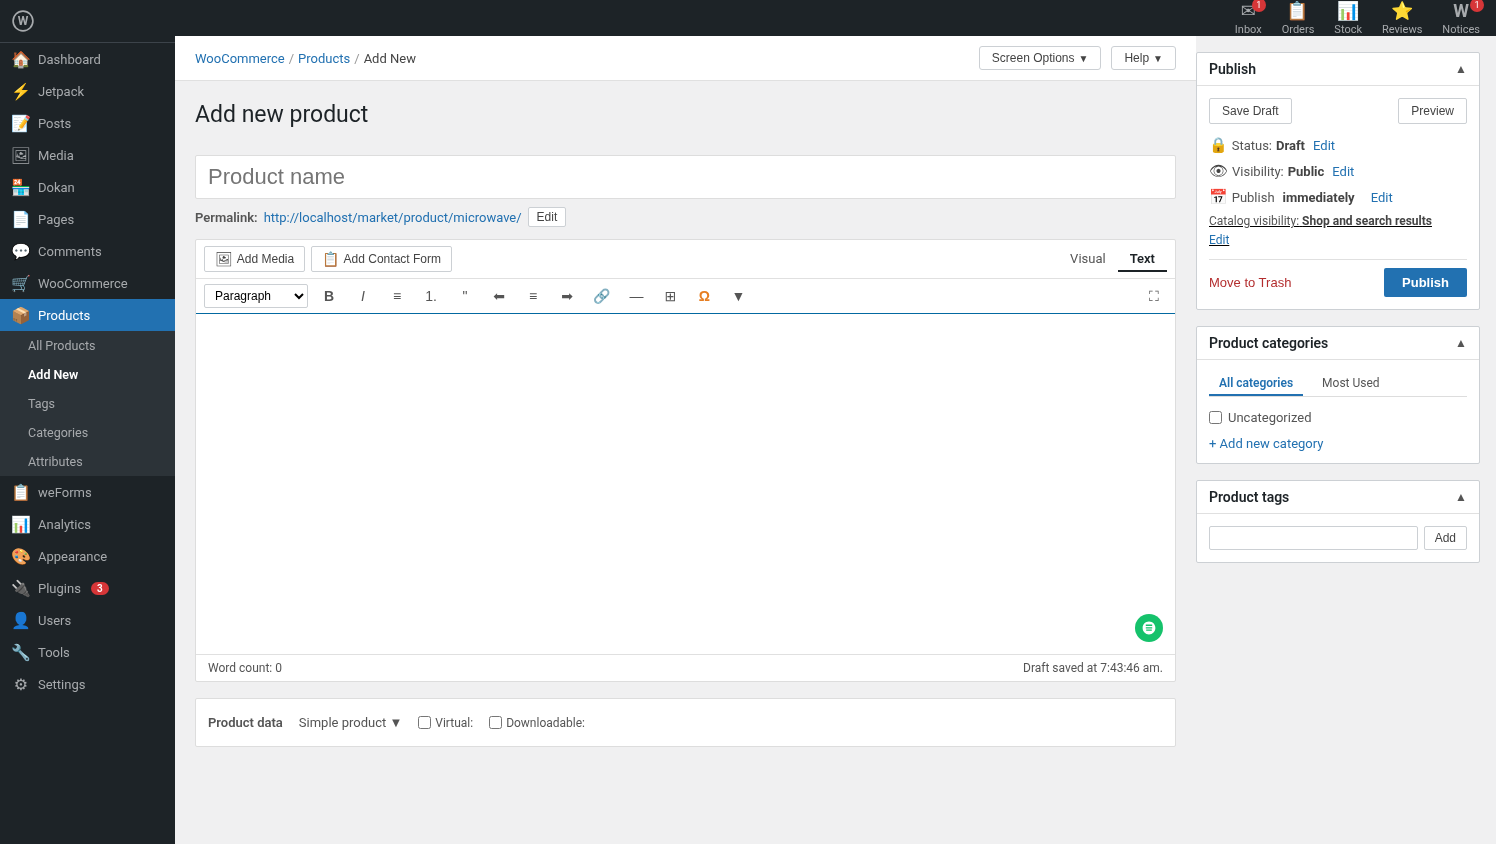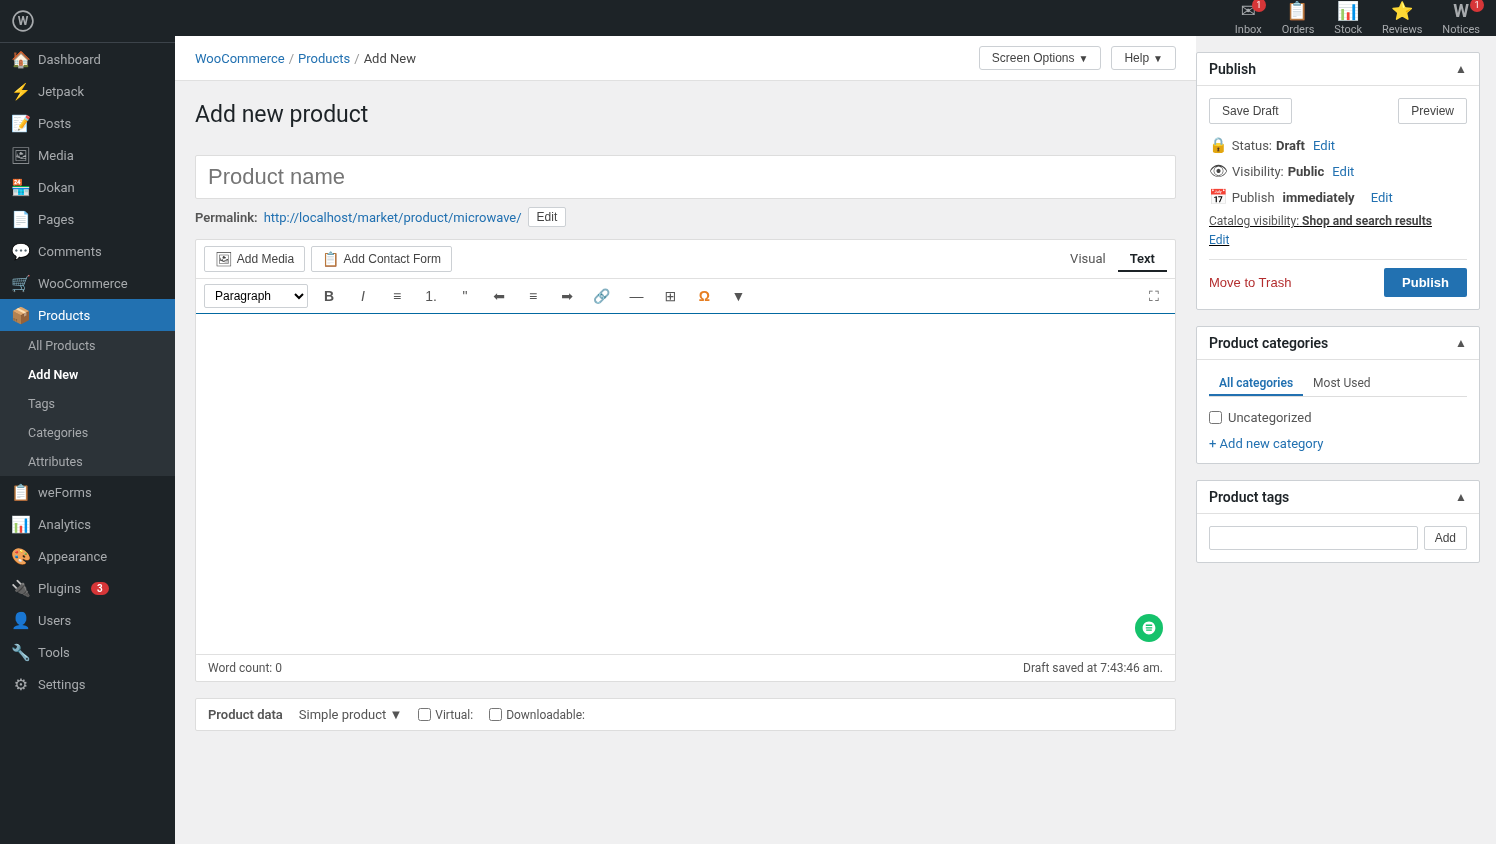--- a/index.html
+++ b/index.html
@@ -381,21 +381,21 @@
       padding: 7px 18px;
       font-size: 13px;
       font-weight: 600;
       cursor: pointer;
       border-radius: 2px;
     }
 
     
     .cat-tabs {
       display: flex;
-      gap: 0;
+      gap: 9px;
       margin-bottom: 10px;
       border-bottom: 1px solid #ddd;
     }
     .cat-tab {
       padding: 4px 10px;
       font-size: 12px;
       cursor: pointer;
       color: #555;
     }
     .cat-tab.active { color: #2271b1; border-bottom: 2px solid #2271b1; font-weight: 600; }
@@ -654,21 +654,21 @@
             </div>
           </div>
 
           <div class="editor-footer">
             <span>Word count: 0</span>
             <span>Draft saved at 7:43:46 am.</span>
           </div>
         </div>
 
         
-        <div style="margin-top:16px;background:#fff;border:1px solid #ddd;border-radius:2px;padding:8px 12px;display:flex;align-items:center;gap:16px;">
+        <div style="margin-top:16px;background:#fff;border:1px solid #ddd;border-radius:2px;padding:16px 12px;display:flex;align-items:center;gap:16px;">
           <span style="font-size:13px;font-weight:600;color:#555;">Product data</span>
           <span style="font-size:13px;color:#555;">Simple product ▼</span>
           <label style="font-size:12px;color:#555;display:flex;align-items:center;gap:4px;">
             <input type="checkbox" style=""> Virtual:
           </label>
           <label style="font-size:12px;color:#555;display:flex;align-items:center;gap:4px;">
             <input type="checkbox" style=""> Downloadable:
           </label>
         </div>
       </div>

